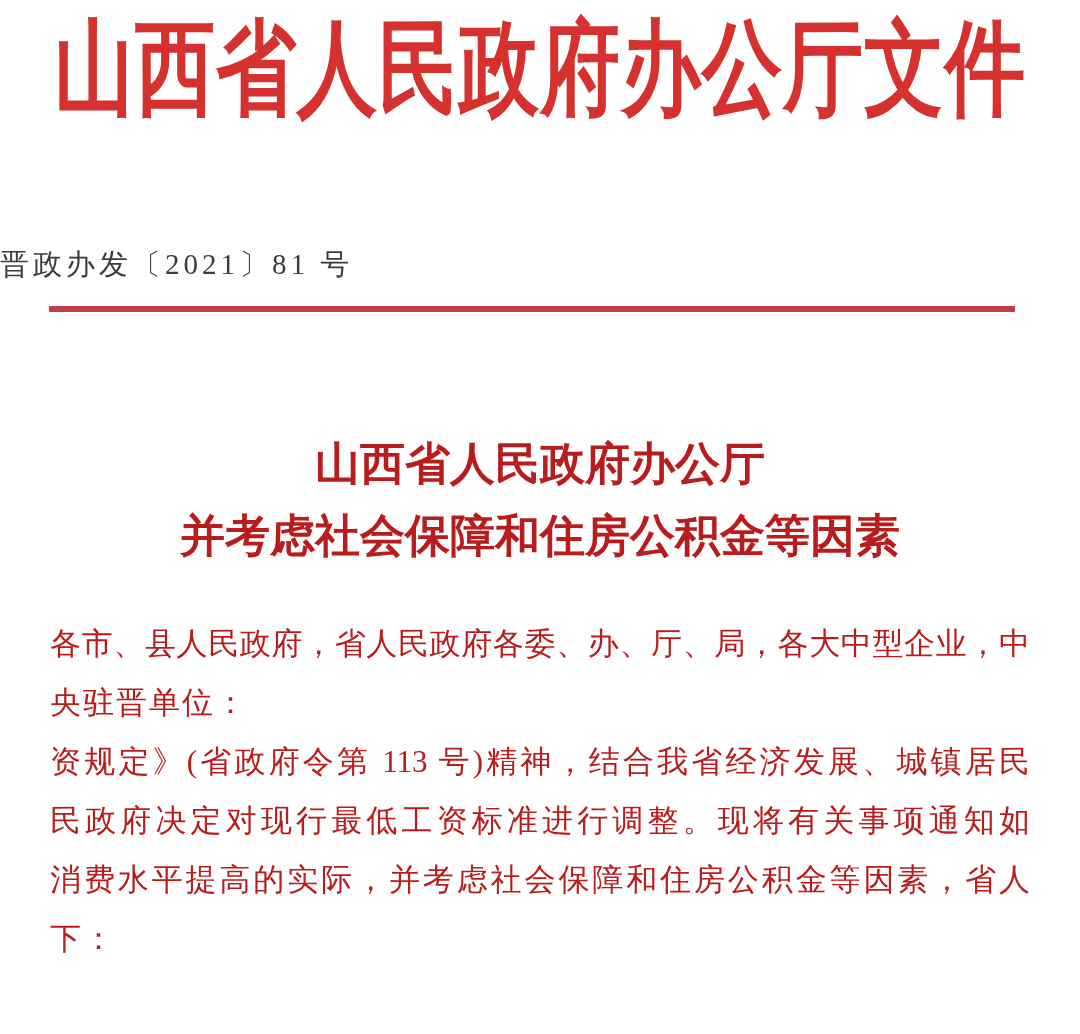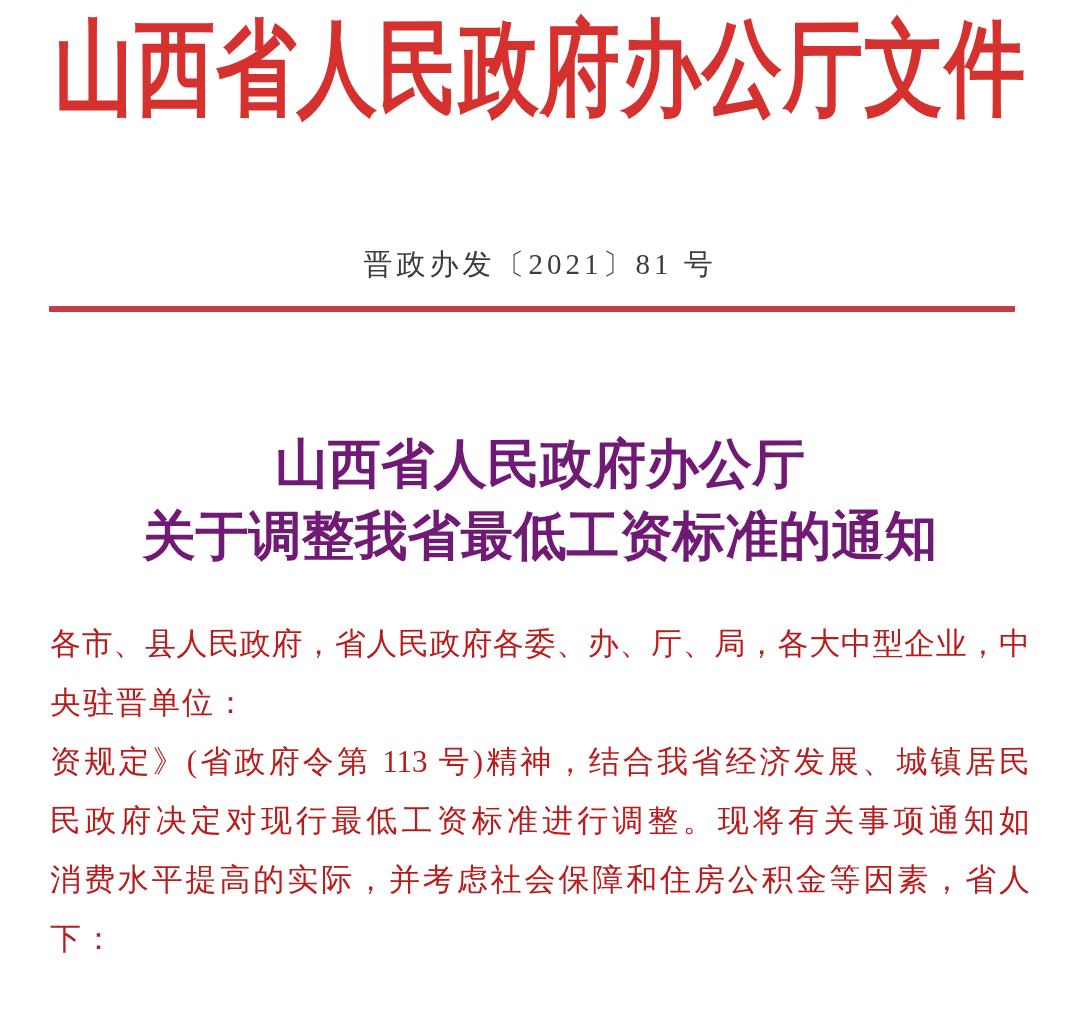--- a/index.html
+++ b/index.html
@@ -35,21 +35,21 @@
     white-space: nowrap;
     transform: scaleY(1.3);
     transform-origin: center;
   }
   
   .doc-number {
     position: absolute;
     top: 246px;
     left: 0;
     width: 1080px;
-    text-align: center;
+    text-align: left;
     font-size: 29px;
     line-height: 36px;
     letter-spacing: 4px;
     color: #3c3c3c;
   }
   
   .red-rule {
     position: absolute;
     top: 306px;
     left: 49px;
@@ -59,22 +59,22 @@
     border-radius: 1px;
   }
   
   .notice-title {
     position: absolute;
     top: 428px;
     left: 0;
     width: 1080px;
     text-align: center;
     font-weight: bold;
-    color: #701a75;
-    font-size: 53px;
+    color: #b91c1c;
+    font-size: 45px;
     line-height: 72px;
   }
   
   .body-text {
     position: absolute;
     top: 614px;
     left: 50px;
     width: 980px;
     font-size: 31px;
     color: #b91c1c;
@@ -104,21 +104,21 @@
   <div class="header">
     <span class="header-text">山西省人民政府办公厅文件</span>
   </div>
 
   <div class="doc-number">晋政办发〔2021〕81 号</div>
 
   <div class="red-rule"></div>
 
   <div class="notice-title">
     <div>山西省人民政府办公厅</div>
-    <div>关于调整我省最低工资标准的通知</div>
+    <div>并考虑社会保障和住房公积金等因素</div>
   </div>
 
   <div class="body-text">
     <div class="bline">各市、县人民政府，省人民政府各委、办、厅、局，各大中型企业，中</div>
     <div class="bline natural">央驻晋单位：</div>
     <div class="bline">资规定》(省政府令第 113 号)精神，结合我省经济发展、城镇居民</div>
     <div class="bline">民政府决定对现行最低工资标准进行调整。现将有关事项通知如</div>
     <div class="bline">消费水平提高的实际，并考虑社会保障和住房公积金等因素，省人</div>
     <div class="bline natural">下：</div>
   </div>

